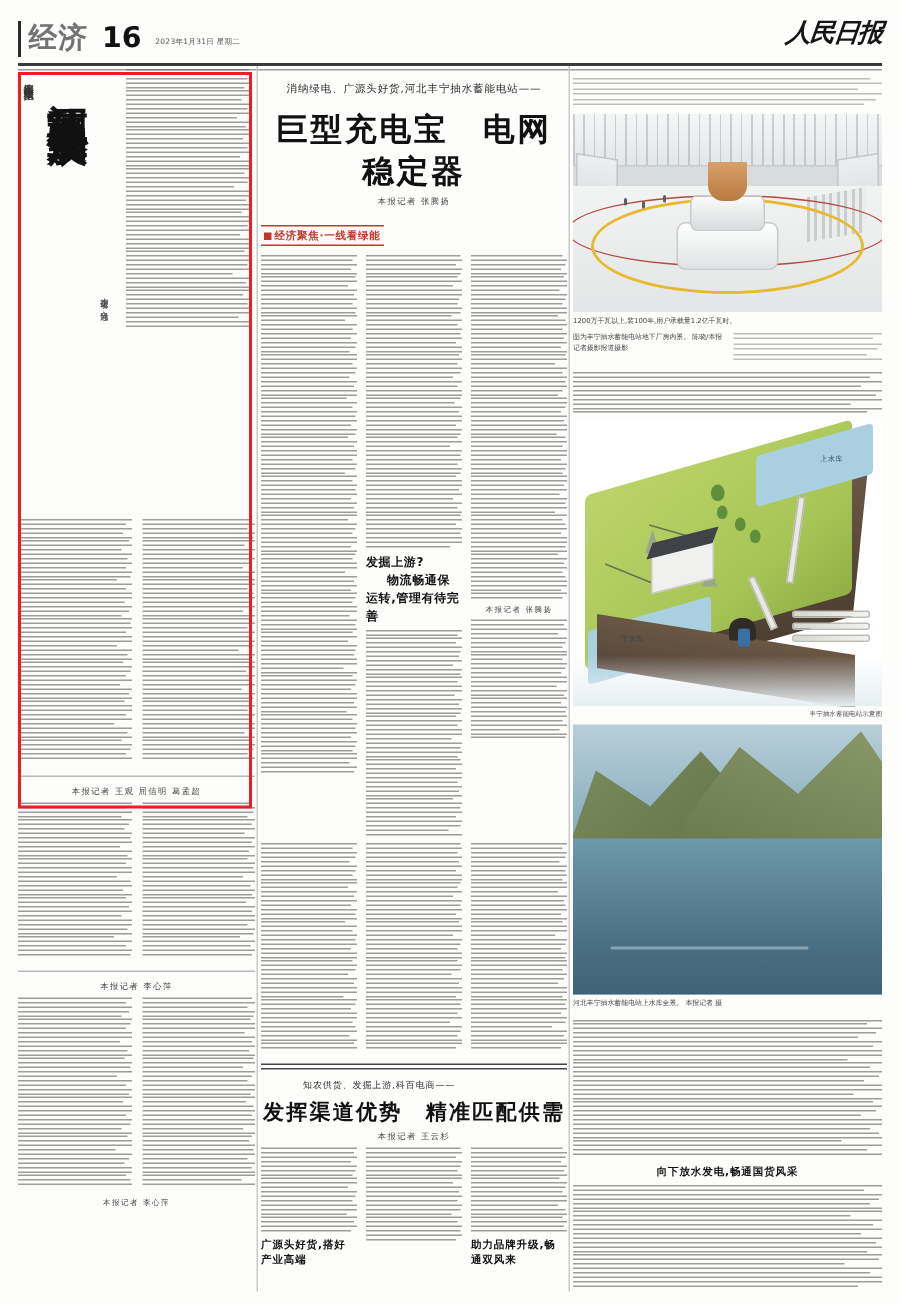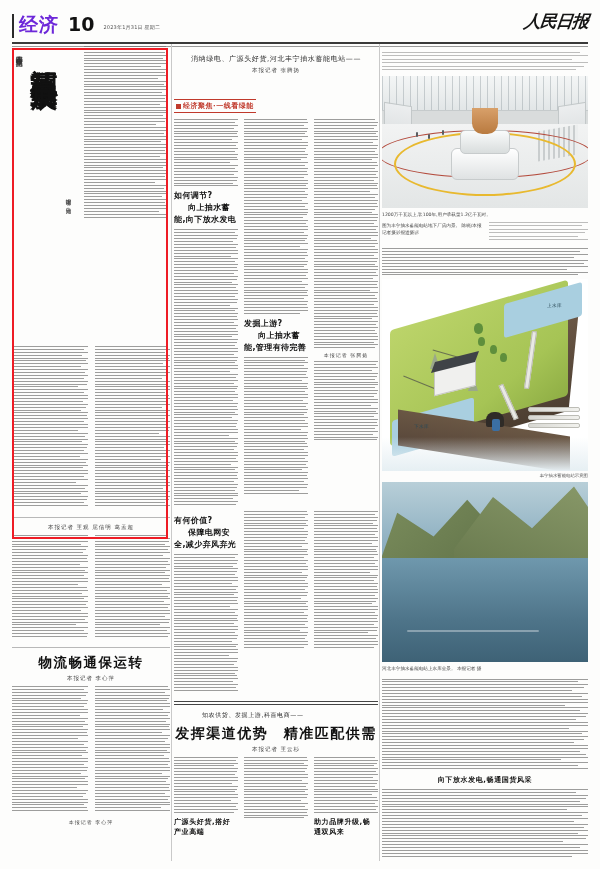--- a/index.html
+++ b/index.html
@@ -40,21 +40,21 @@
     left: 0; top: 2px;
     width: 2px; height: 24px;
     background: #2a2a2a;
   }
   .mast-section {
     font-family: "DejaVu Sans", sans-serif;
     font-weight: bold;
     font-size: 19px;
     letter-spacing: 1px;
     margin-left: 7px;
-    color: #6d28d9;
+    color: #737373;
   }
   .mast-pageno {
     font-family: "DejaVu Sans", sans-serif;
     font-weight: bold;
     font-size: 19px;
     color: #111;
   }
   .mast-date {
     font-family: "DejaVu Sans", sans-serif;
     font-size: 5px;
@@ -433,21 +433,21 @@
 </style>
 </head>
 <body>
 
 <div id="page">
 
   <div class="masthead">
     <div class="mast-bar"></div>
     <div class="mast-left">
       <span class="mast-section">经济</span>
-      <span class="mast-pageno">10</span>
+      <span class="mast-pageno">16</span>
       <span class="mast-date">2023年1月31日 星期二</span>
     </div>
     <div class="mast-logo">人民日报</div>
     <div class="mast-rule"></div>
     <div class="mast-rule2"></div>
   </div>
 
   <div class="content">
 
     <div class="vrule" style="left:159px"></div>
@@ -735,21 +735,20 @@
                 <i style="width:100%"></i>
                 <i style="width:98%"></i>
             </div>
           </div>
         </div>
       </div>
 
       <div class="hr-thin" style="margin-top:8px;"></div>
 
       <div>
-        <div class="hl-mid" style="margin-top:6px;">物流畅通保运转</div>
         <div class="byline">本报记者 李心萍</div>
         <div class="cols2">
           <div>
             <div class="fakelines dense">
               <i style="width:100%"></i>
                 <i style="width:95%"></i>
                 <i style="width:100%"></i>
                 <i style="width:98%"></i>
               <i style="width:92%"></i>
                 <i style="width:100%"></i>
@@ -843,23 +842,24 @@
           </div>
         </div>
       </div>
 
       <div class="byline" style="margin-top:6px; font-size:5px;">本报记者 李心萍</div>
     </div>
 
     <div class="col-mid">
 
       <div class="hl-shoulder" style="margin-top:10px;">消纳绿电、广源头好货,河北丰宁抽水蓄能电站——</div>
+      <div class="hl-main" style="margin-top:8px;">巨型充电宝　电网稳定器</div>
       <div class="byline">本报记者 张腾扬</div>
 
-      <div style="margin-top:20px;">
+      <div style="margin-top:8px;">
         <span class="badge">
           <span class="sq"></span><span>经济聚焦·一线看绿能</span>
         </span>
       </div>
 
       <div class="cols3" style="margin-top:6px;">
         <div>
           <div class="fakelines dense">
             <i style="width:100%"></i>
               <i style="width:96%"></i>
@@ -879,24 +879,20 @@
               <i style="width:88%"></i>
             <i style="width:100%"></i>
               <i style="width:96%"></i>
               <i style="width:100%"></i>
               <i style="width:94%"></i>
             <i style="width:100%"></i>
               <i style="width:98%"></i>
               <i style="width:92%"></i>
               <i style="width:100%"></i>
           </div>
-          <div class="subhead">
-            <span class="q">如何调节?</span>
-            <span class="a">向上抽水蓄能,向下放水发电</span>
-          </div>
           <div class="fakelines dense">
             <i style="width:100%"></i>
               <i style="width:95%"></i>
               <i style="width:100%"></i>
               <i style="width:99%"></i>
             <i style="width:92%"></i>
               <i style="width:100%"></i>
               <i style="width:97%"></i>
               <i style="width:100%"></i>
             <i style="width:100%"></i>
@@ -1055,21 +1051,21 @@
               <i style="width:100%"></i>
               <i style="width:94%"></i>
               <i style="width:100%"></i>
             <i style="width:98%"></i>
               <i style="width:100%"></i>
               <i style="width:100%"></i>
               <i style="width:87%"></i>
           </div>
           <div class="subhead">
             <span class="q">发掘上游?</span>
-            <span class="a">向上抽水蓄能,管理有待完善</span>
+            <span class="a">物流畅通保运转,管理有待完善</span>
           </div>
           <div class="fakelines dense">
             <i style="width:100%"></i>
               <i style="width:96%"></i>
               <i style="width:100%"></i>
               <i style="width:93%"></i>
             <i style="width:100%"></i>
               <i style="width:99%"></i>
               <i style="width:97%"></i>
               <i style="width:100%"></i>
@@ -1227,24 +1223,20 @@
             <i style="width:100%"></i>
               <i style="width:92%"></i>
               <i style="width:100%"></i>
               <i style="width:98%"></i>
           </div>
         </div>
       </div>
 
       <div class="cols3" style="margin-top:4px;">
         <div>
-          <div class="subhead">
-            <span class="q">有何价值?</span>
-            <span class="a">保障电网安全,减少弃风弃光</span>
-          </div>
           <div class="fakelines dense">
             <i style="width:100%"></i>
               <i style="width:95%"></i>
               <i style="width:100%"></i>
               <i style="width:98%"></i>
             <i style="width:92%"></i>
               <i style="width:100%"></i>
               <i style="width:99%"></i>
               <i style="width:96%"></i>
             <i style="width:100%"></i>

